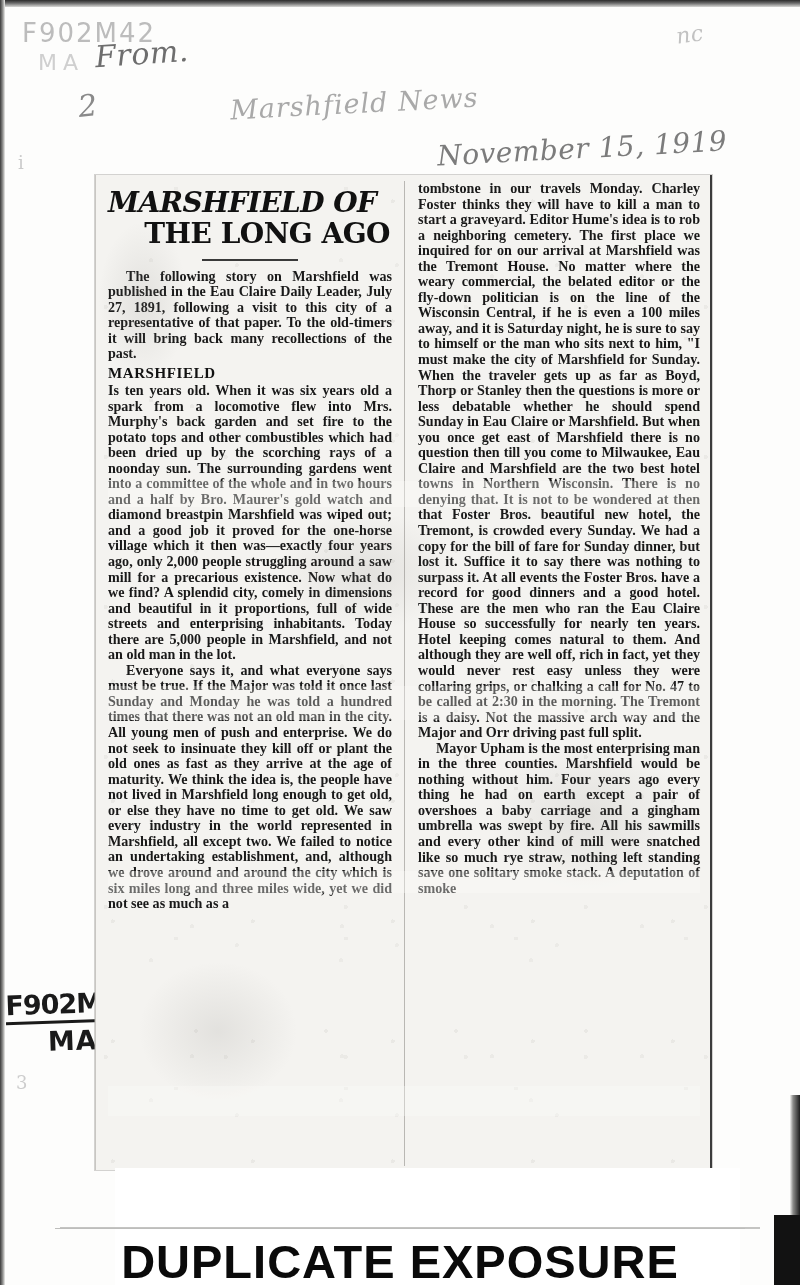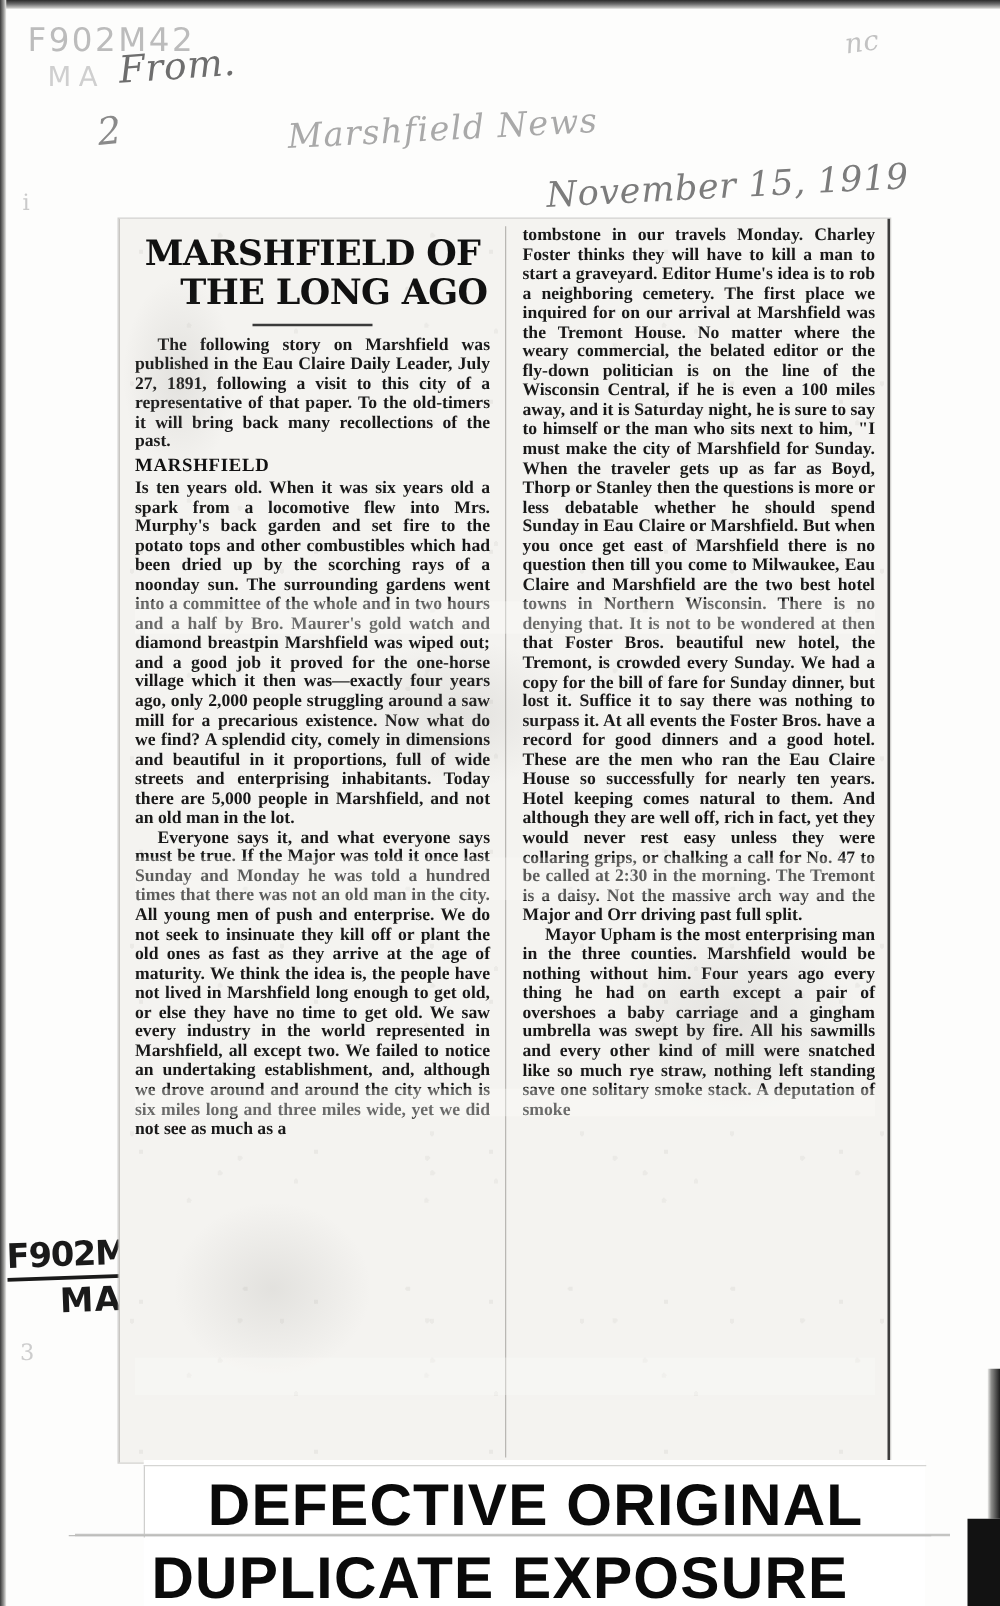--- a/index.html
+++ b/index.html
@@ -179,21 +179,21 @@
   
   .headline {
     font-family: "DejaVu Serif", serif;
     font-weight: bold;
     color: #111;
     font-size: 28px;
     line-height: 1.12;
     letter-spacing: -0.5px;
     margin: 6px 0 0 0;
   }
-  .headline .l1 { display: block; text-align: center; }
+  .headline .l1 { display: block; text-align: left; font-style: italic; }
   .headline .l2 { display: block; text-align: right; padding-right: 2px; }
   .rule {
     width: 96px;
     height: 2px;
     background: #3a3a3a;
     margin: 9px auto 8px auto;
   }
 
   
   .body-text {
@@ -349,18 +349,17 @@
       <div class="smudge sm4"></div>
 
       <div class="fade-band fb1"></div>
       <div class="fade-band fb2"></div>
       <div class="fade-band fb3"></div>
       <div class="fade-band fb4"></div>
     </div>
   </div>
 
   <div id="stamp-card">
-    <div class="stamp-line" id="stamp-line-1">DEFECTIVE ORIGINAL</div>
     <div id="stamp-rule"></div>
     <div class="stamp-line" id="stamp-line-2">DUPLICATE EXPOSURE</div>
   </div>
 
 </div>
 
 </body></html>

